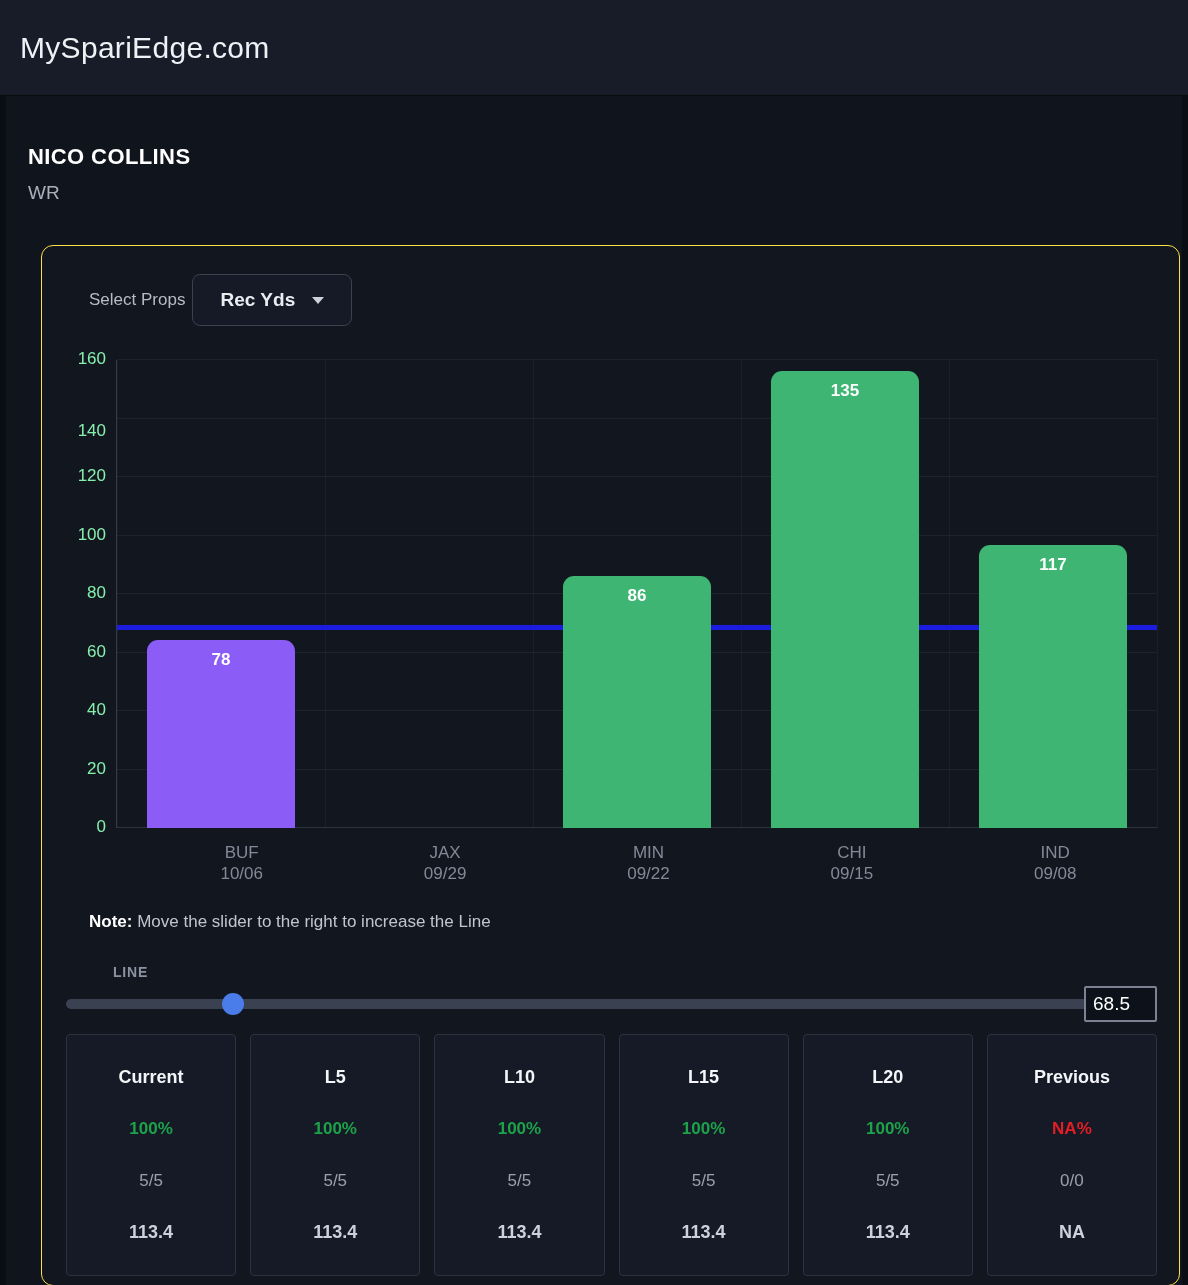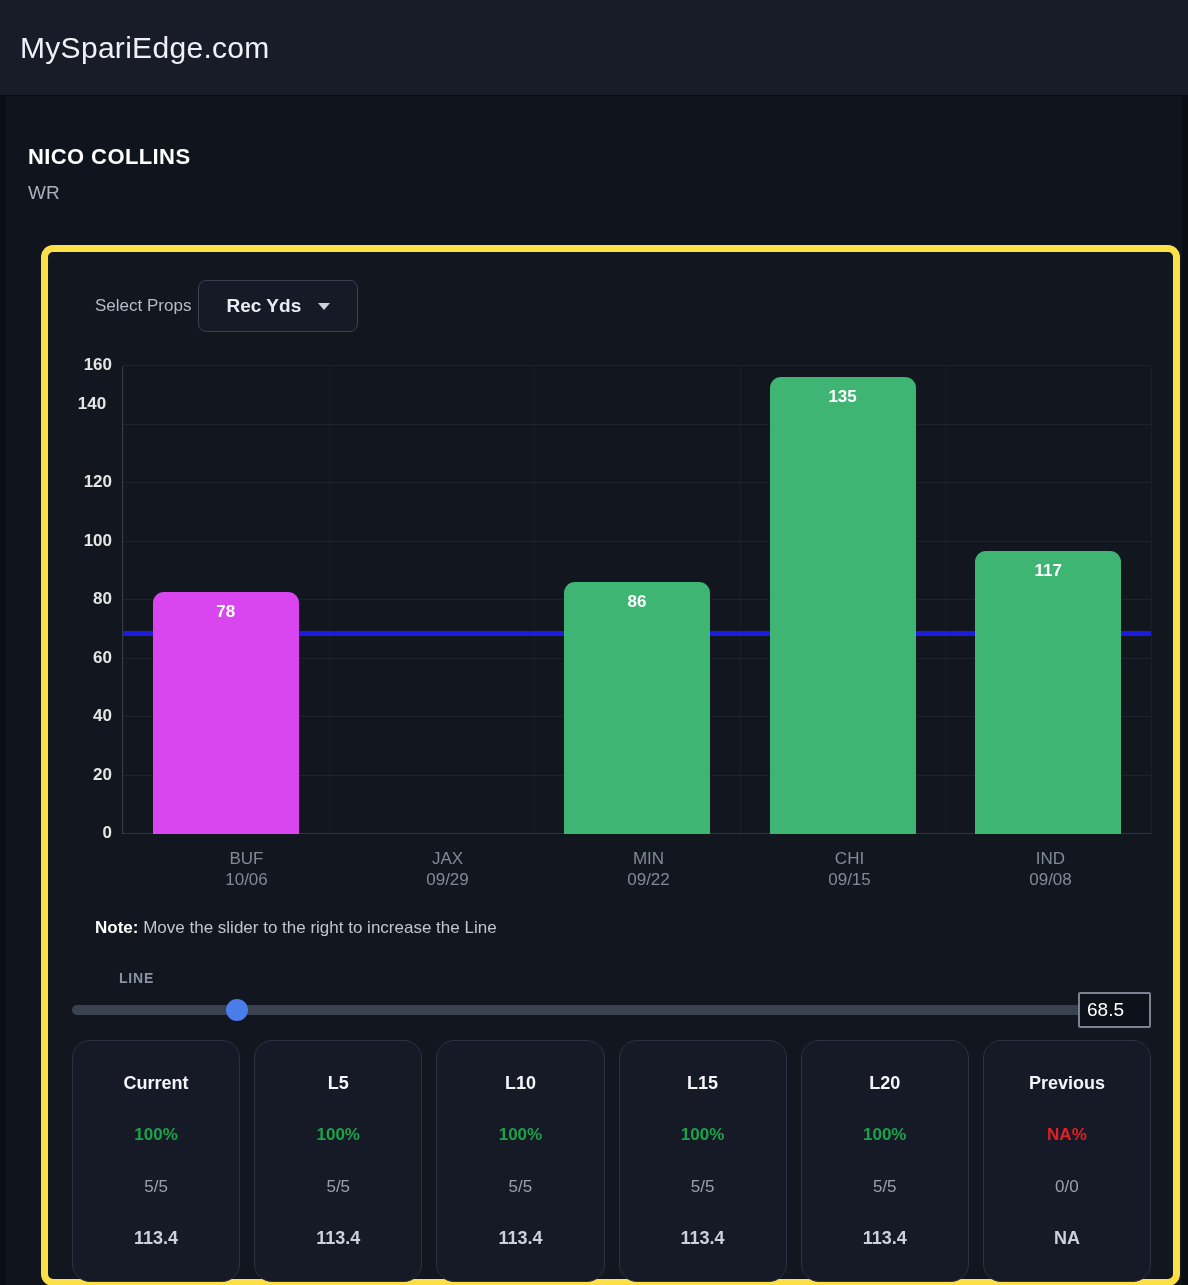--- a/index.html
+++ b/index.html
@@ -23,21 +23,21 @@
   .content { margin:0 6px; background:#10141d; height:1189px; }
   .player-block { padding:48px 0 0 22px; }
   .player-name { font-size:22px; font-weight:700; color:#ffffff; letter-spacing:.4px; }
   .player-pos  { margin-top:12px; font-size:19px; color:#a9b0bb; }
 
   
   .panel {
     margin:41px 0 0 35px;
     width:1139px; height:1041px;
     background:#11161f;
-    border:7px solid #fde047;
+    border:1px solid #fde047;
     border-radius:12px;
     padding:0 22px 0 24px;
   }
   .props-row { margin-top:28px; display:flex; align-items:center; }
   .props-label { margin-left:23px; font-size:17px; color:#b6bcc6; }
   .props-btn {
     margin-left:7px;
     min-width:160px; height:52px;
     background:#151a26;
     border:1px solid #3a4150; border-radius:8px;
@@ -52,21 +52,21 @@
   }
 
   
   .chart { position:relative; margin-top:34px; height:468px; }
   .plot {
     position:absolute; left:50px; right:0; top:0; bottom:0;
     border-left:1px solid rgba(141,153,174,.28);
   }
   .ytick {
     position:absolute; left:0; width:40px; text-align:right;
-    font-size:17px; color:#e5e5e5;font-weight:bold;
+    font-size:17px; color:#86efac;
   }
   .hgrid { position:absolute; left:0; right:0; height:1px; background:rgba(141,153,174,.10); }
   .hgrid.base { background:rgba(141,153,174,.22); }
   .vgrid { position:absolute; top:0; bottom:0; width:1px; background:rgba(141,153,174,.07); }
   .chart-line { position:absolute; left:0; right:0; height:5px; z-index:1; }
   .bar {
     position:absolute; bottom:0; z-index:2;
     border-radius:11px 11px 0 0;
     text-align:center;
   }
@@ -106,21 +106,21 @@
     background:#0d1119; color:#ffffff;
     border:2px solid #7b8392; border-radius:2px;
     font-family:inherit; font-size:19px; padding:0 7px;
   }
 
   
   .cards { margin-top:12px; display:grid; grid-template-columns:repeat(6,1fr); gap:14px; }
   .card {
     height:242px;
     background:#151a26;
-    border:1px solid #2b3242; border-radius:18px;
+    border:1px solid #2b3242; border-radius:4px;
     display:flex; flex-direction:column; justify-content:space-evenly; align-items:center;
     text-align:center;
   }
   .c-title { font-size:18px; font-weight:700; color:#f3f5f8; }
   .c-pct   { font-size:17px; font-weight:700; }
   .c-pct.green { color:var(--pct-green,#1ca34a); }
   .c-pct.red   { color:var(--pct-red,#e41e26); }
   .c-ratio { font-size:17px; color:#99a1ac; }
   .c-avg   { font-size:18px; font-weight:700; color:#ccd2db; }
 </style>
@@ -157,41 +157,41 @@
           <div class="hgrid" style="bottom: 351px;"></div>
           <div class="hgrid" style="bottom: 409.5px;"></div>
           <div class="hgrid" style="bottom: 468px;"></div>
           <div class="vgrid" style="left: 0%;"></div>
           <div class="vgrid" style="left: 20%;"></div>
           <div class="vgrid" style="left: 40%;"></div>
           <div class="vgrid" style="left: 60%;"></div>
           <div class="vgrid" style="left: 80%;"></div>
           <div class="vgrid" style="left: 100%;"></div>
           <div class="chart-line" style="bottom: 197.862px; background: rgb(28, 28, 224);"></div>
-          <div class="bar" style="left: 2.9%; width: 14.2%; height: 242px; background: #d946ef;">
+          <div class="bar" style="left: 2.9%; width: 14.2%; height: 188px; background: #8b5cf6;">
             <div class="bar-label">78</div>
           </div>
           <div class="bar" style="left: 42.9%; width: 14.2%; height: 251.55px; background: rgb(62, 181, 115);">
             <div class="bar-label">86</div>
           </div>
           <div class="bar" style="left: 62.9%; width: 14.2%; height: 457px; background: rgb(62, 181, 115);">
             <div class="bar-label">135</div>
           </div>
           <div class="bar" style="left: 82.9%; width: 14.2%; height: 283px; background: rgb(62, 181, 115);">
             <div class="bar-label">117</div>
           </div>
         </div>
     <div class="ytick" style="bottom: -9px;">0</div>
         <div class="ytick" style="bottom: 49.5px;">20</div>
         <div class="ytick" style="bottom: 108px;">40</div>
         <div class="ytick" style="bottom: 166.5px;">60</div>
         <div class="ytick" style="bottom: 225px;">80</div>
         <div class="ytick" style="bottom: 283.5px;">100</div>
         <div class="ytick" style="bottom: 342px;">120</div>
-        <div class="ytick" style="bottom: 420px; text-align: center;">140</div>
+        <div class="ytick" style="bottom: 387px;">140</div>
         <div class="ytick" style="bottom: 459px;">160</div>
       </div>
     <div class="x-labels">
         <div class="x-cell">
           <div class="">BUF</div>
           <div class="">10/06</div>
         </div>
         <div class="x-cell">
           <div class="">JAX</div>
           <div class="">09/29</div>

